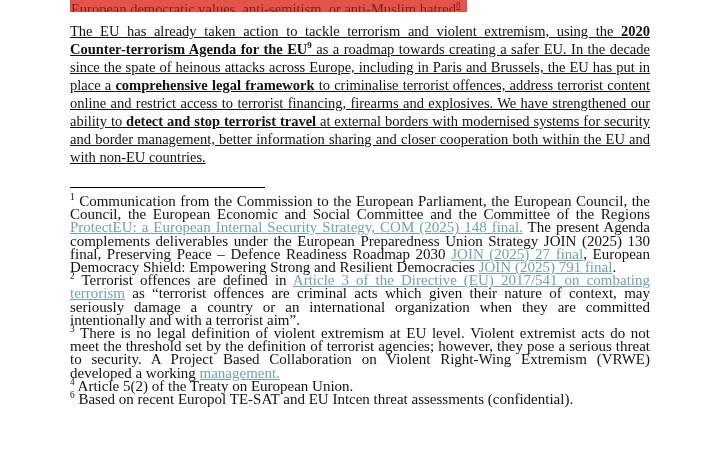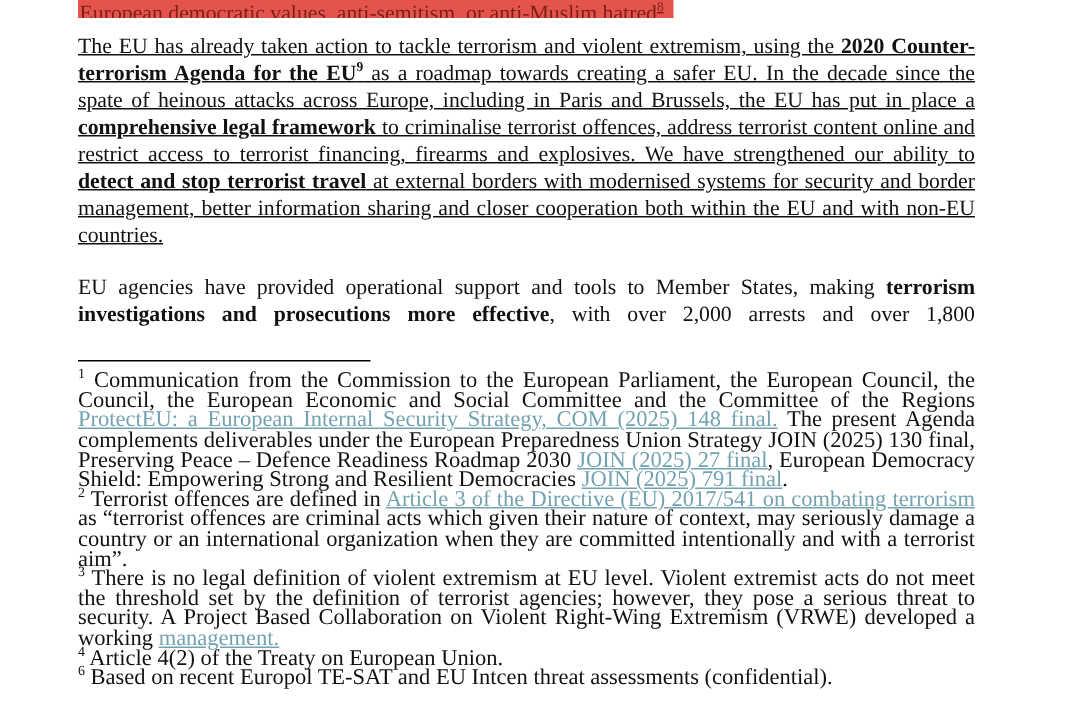--- a/index.html
+++ b/index.html
@@ -9,21 +9,21 @@
   }
   .page {
     position: relative;
     width: 720px;
     height: 475px;
     background: #ffffff;
     overflow: hidden;
     font-family: "Liberation Serif", "DejaVu Serif", serif;
     color: #111111;
     box-sizing: border-box;
-    padding: 0 70px 0 52px;
+    padding: 0 70px 0 70px;
   }
   
   .hl-clip {
     height: 12px;
     overflow: hidden;
   }
   .hl-line {
     display: inline-block;
     margin-top: -8px;
     line-height: 20px;
@@ -71,25 +71,24 @@
 <body>
 
 <div class="page">
 
   <div class="hl-clip">
     <span class="hl-line"><span>European democratic values, anti-semitism, or anti-Muslim hatred</span><span class="sup">8</span><span>.</span></span>
   </div>
 
   <p class="body-par par-1"><span>The EU has already taken action to tackle terrorism and violent extremism, using the </span><span class="b">2020 Counter-terrorism Agenda for the EU</span><span class="b sup">9</span><span> as a roadmap towards creating a safer EU. In the decade since the spate of heinous attacks across Europe, including in Paris and Brussels, the EU has put in place a </span><span class="b">comprehensive legal framework</span><span> to criminalise terrorist offences, address terrorist content online and restrict access to terrorist financing, firearms and explosives. We have strengthened our ability to </span><span class="b">detect and stop terrorist travel</span><span> at external borders with modernised systems for security and border management, better information sharing and closer cooperation both within the EU and with non-EU countries.</span></p>
 
-  <p class="body-par par-2 justify-last"><span>EU agencies have provided operational support and tools to Member States, making </span><span class="b">terrorism investigations and prosecutions more effective</span><span>, with over 2,000 arrests and over 1,800</span></p>
 
   <div class="fn-sep"></div>
 
   <div class="footnotes">
     <div class="footnote"><span class="sup">1</span><span> Communication from the Commission to the European Parliament, the European Council, the Council, the European Economic and Social Committee and the Committee of the Regions </span><a class="link">ProtectEU: a European Internal Security Strategy, COM (2025) 148 final.</a><span> The present Agenda complements deliverables under the European Preparedness Union Strategy JOIN (2025) 130 final, Preserving Peace – Defence Readiness Roadmap 2030 </span><a class="link">JOIN (2025) 27 final</a><span>, European Democracy Shield: Empowering Strong and Resilient Democracies </span><a class="link">JOIN (2025) 791 final</a><span>.</span></div>
     <div class="footnote"><span class="sup">2</span><span> Terrorist offences are defined in </span><a class="link">Article 3 of the Directive (EU) 2017/541 on combating terrorism</a><span> as “terrorist offences are criminal acts which given their nature of context, may seriously damage a country or an international organization when they are committed intentionally and with a terrorist aim”.</span></div>
     <div class="footnote"><span class="sup">3</span><span> There is no legal definition of violent extremism at EU level. Violent extremist acts do not meet the threshold set by the definition of terrorist agencies; however, they pose a serious threat to security. A Project Based Collaboration on Violent Right-Wing Extremism (VRWE) developed a working </span><a class="link">management.</a></div>
-    <div class="footnote"><span class="sup">4</span><span> Article 4(2) of the Treaty on European Union.</span></div>
+    <div class="footnote"><span class="sup">4</span><span> Article 5(2) of the Treaty on European Union.</span></div>
     <div class="footnote"><span class="sup">6</span><span> Based on recent Europol TE-SAT and EU Intcen threat assessments (confidential).</span></div>
   </div>
 
 </div>
 
 </body></html>

